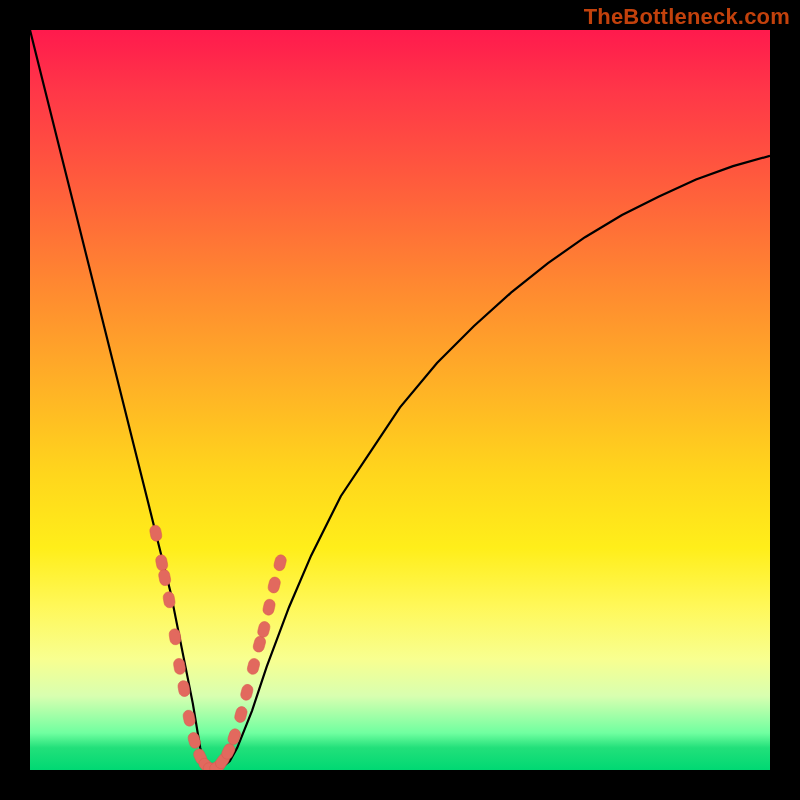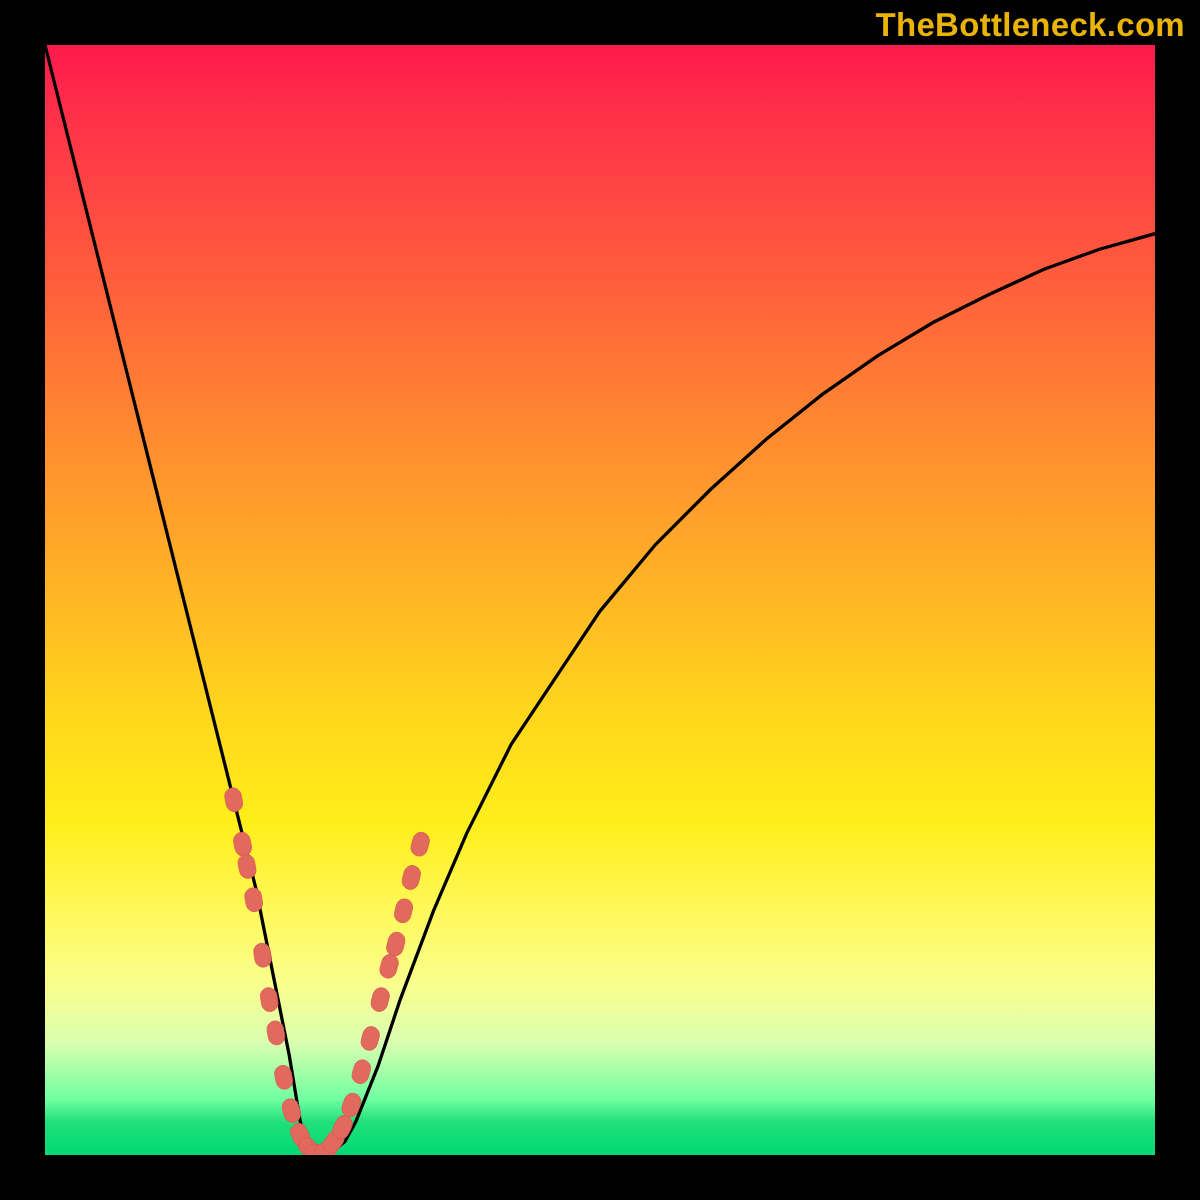--- a/index.html
+++ b/index.html
@@ -32,21 +32,21 @@
       #00d873 100%
     );
   }
   .watermark {
     position: absolute;
     top: 4px;
     right: 10px;
     font-family: Arial, Helvetica, sans-serif;
     font-size: 22px;
     font-weight: 600;
-    color: #eab308;
+    color: #c2410c;
     letter-spacing: 0.2px;
   }
   svg.plot {
     position: absolute;
     left: 0;
     top: 0;
     width: 740px;
     height: 740px;
   }
   .curve {

